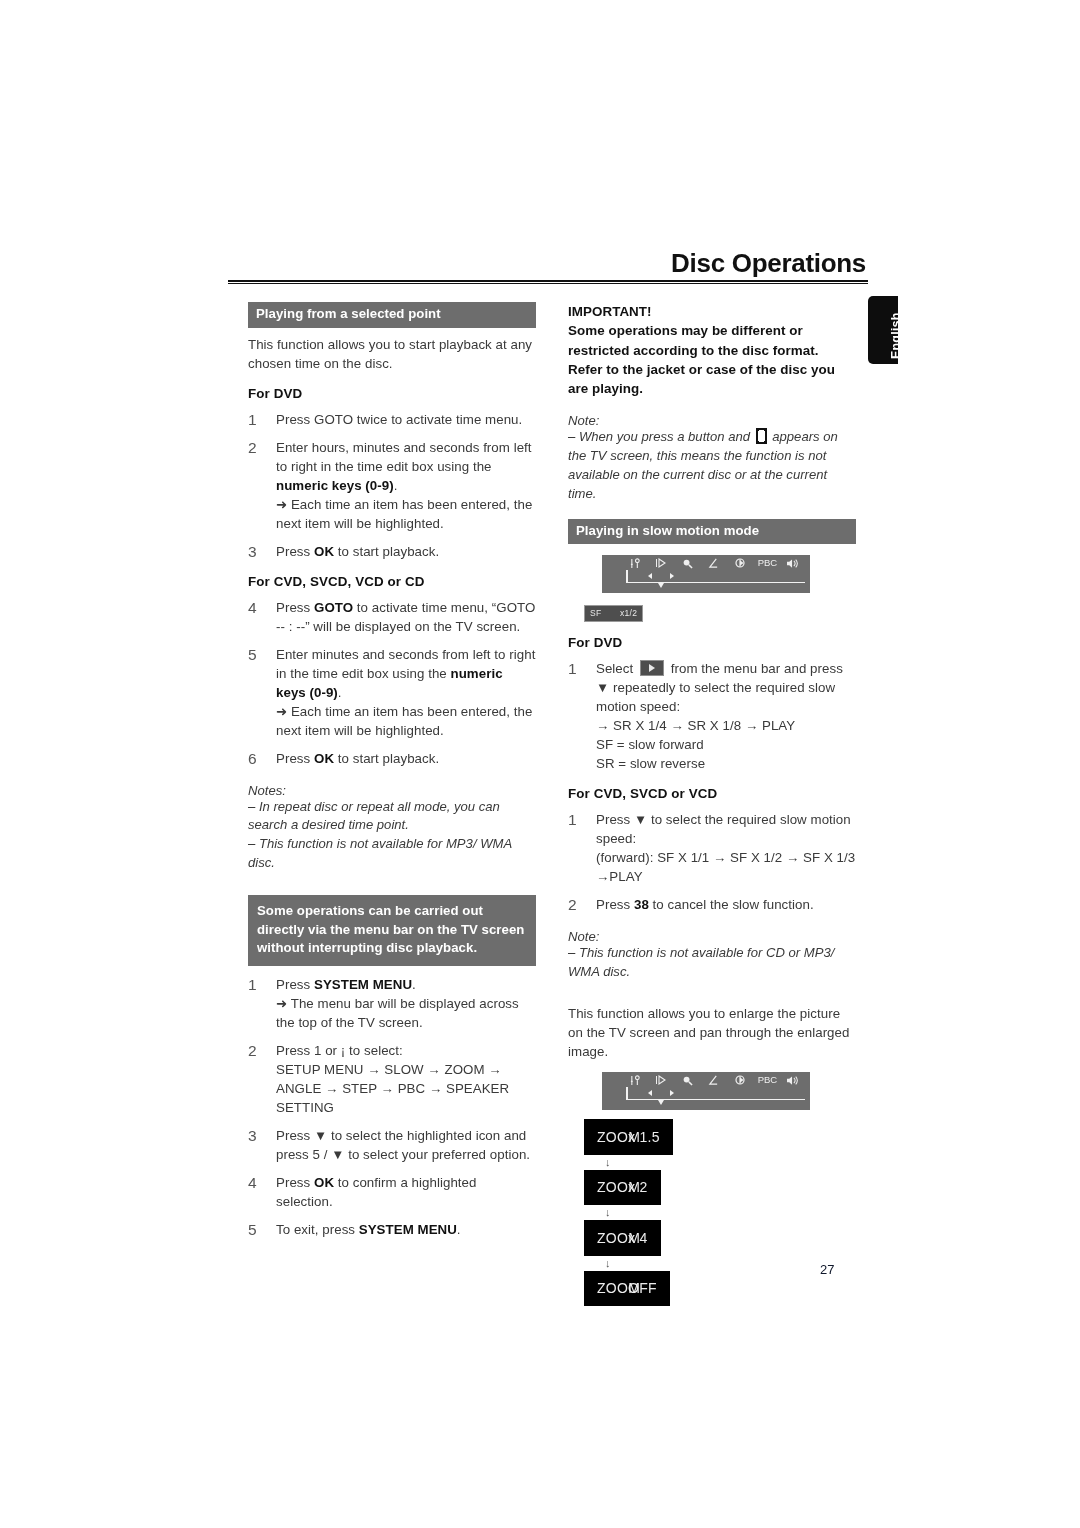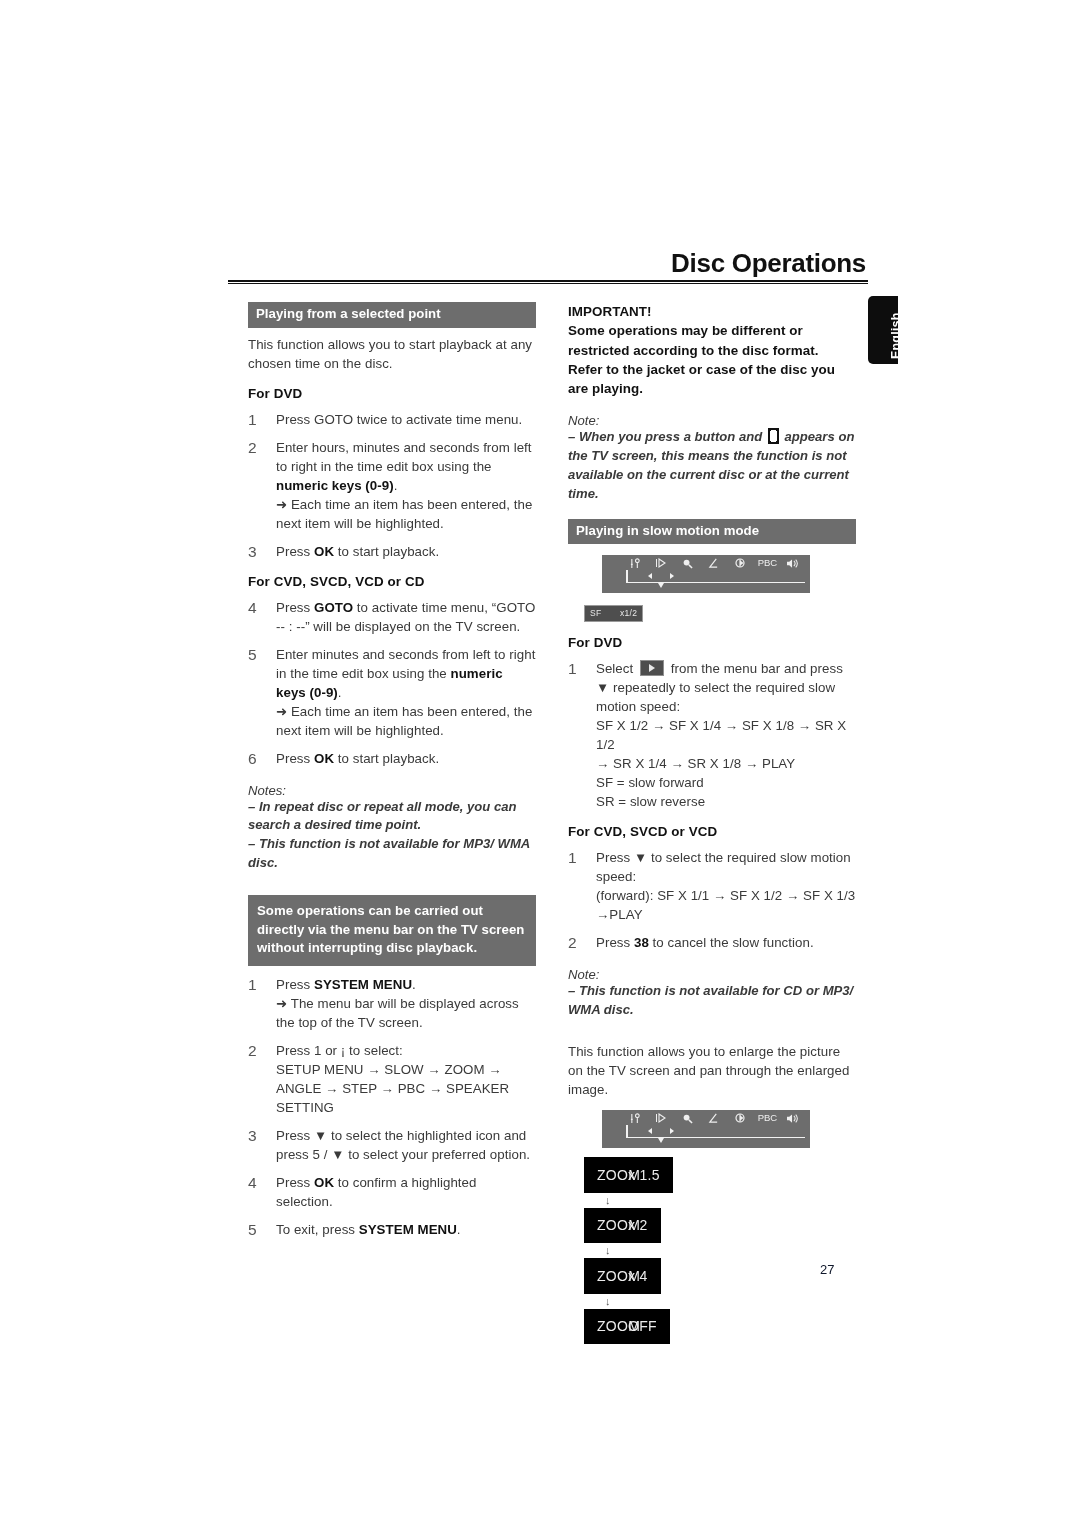--- a/index.html
+++ b/index.html
@@ -121,21 +121,20 @@
     line-height: 1.44;
     margin: 0;
     letter-spacing: 0.05px;
   }
   .italic-block {
     font-size: 13.1px;
     font-style: italic;
     line-height: 1.44;
     color: #3a3a3a;
     margin: 0;
-    font-weight: bold;
   }
   .italic-head {
     font-size: 13.1px;
     font-style: italic;
     color: #3a3a3a;
     margin: 0;
   }
   .spacer-md { height: 15px; }
   .spacer-lg { height: 22px; }
 
@@ -471,21 +470,20 @@
 
     <div class="osd-row">
       <span class="osd-chip"><span class="lbl">SF</span><span>x1/2</span></span>
     </div>
 
     <div class="subhead">For DVD</div>
 
     <div class="step">
       <span class="num">1</span>
       <span>Select </span><span class="inline-chip"></span><span> from the menu bar and press ▼ repeatedly to select the required slow motion speed:</span>
-      <span class="sub">SF X 1/2 → SF X 1/4 → SF X 1/8 → SR X 1/2</span>
       <span class="sub">→ SR X 1/4 → SR X 1/8 → PLAY</span>
       <span class="sub">SF = slow forward</span>
       <span class="sub">SR = slow reverse</span>
     </div>
 
     <div class="subhead">For CVD, SVCD or VCD</div>
 
     <div class="step">
       <span class="num">1</span>
       <span>Press ▼ to select the required slow motion speed:</span>

